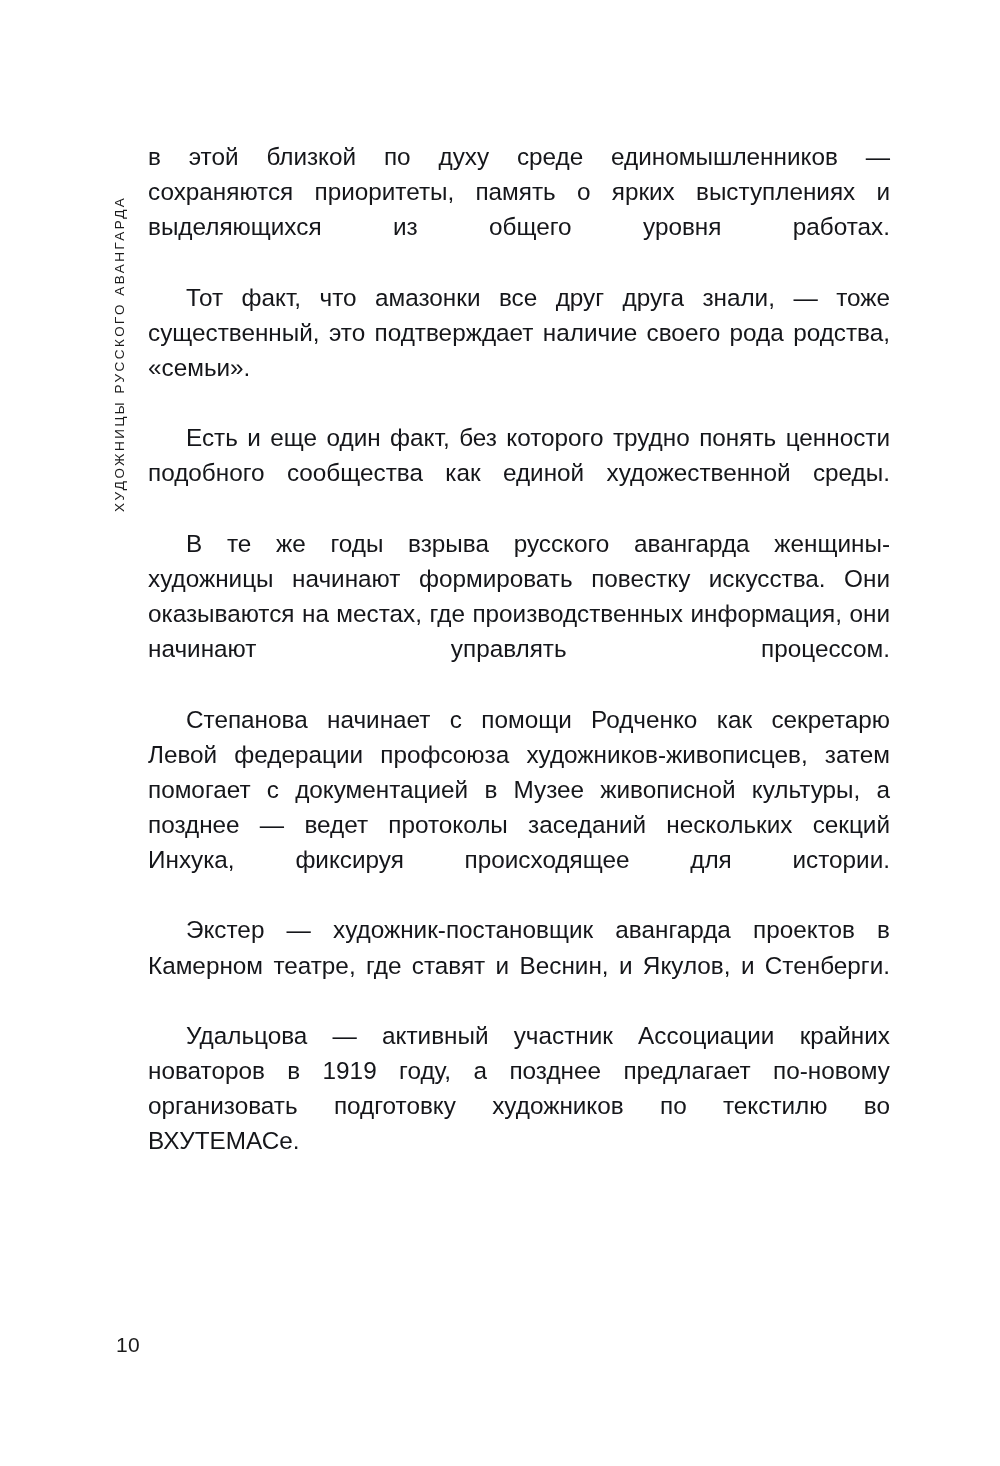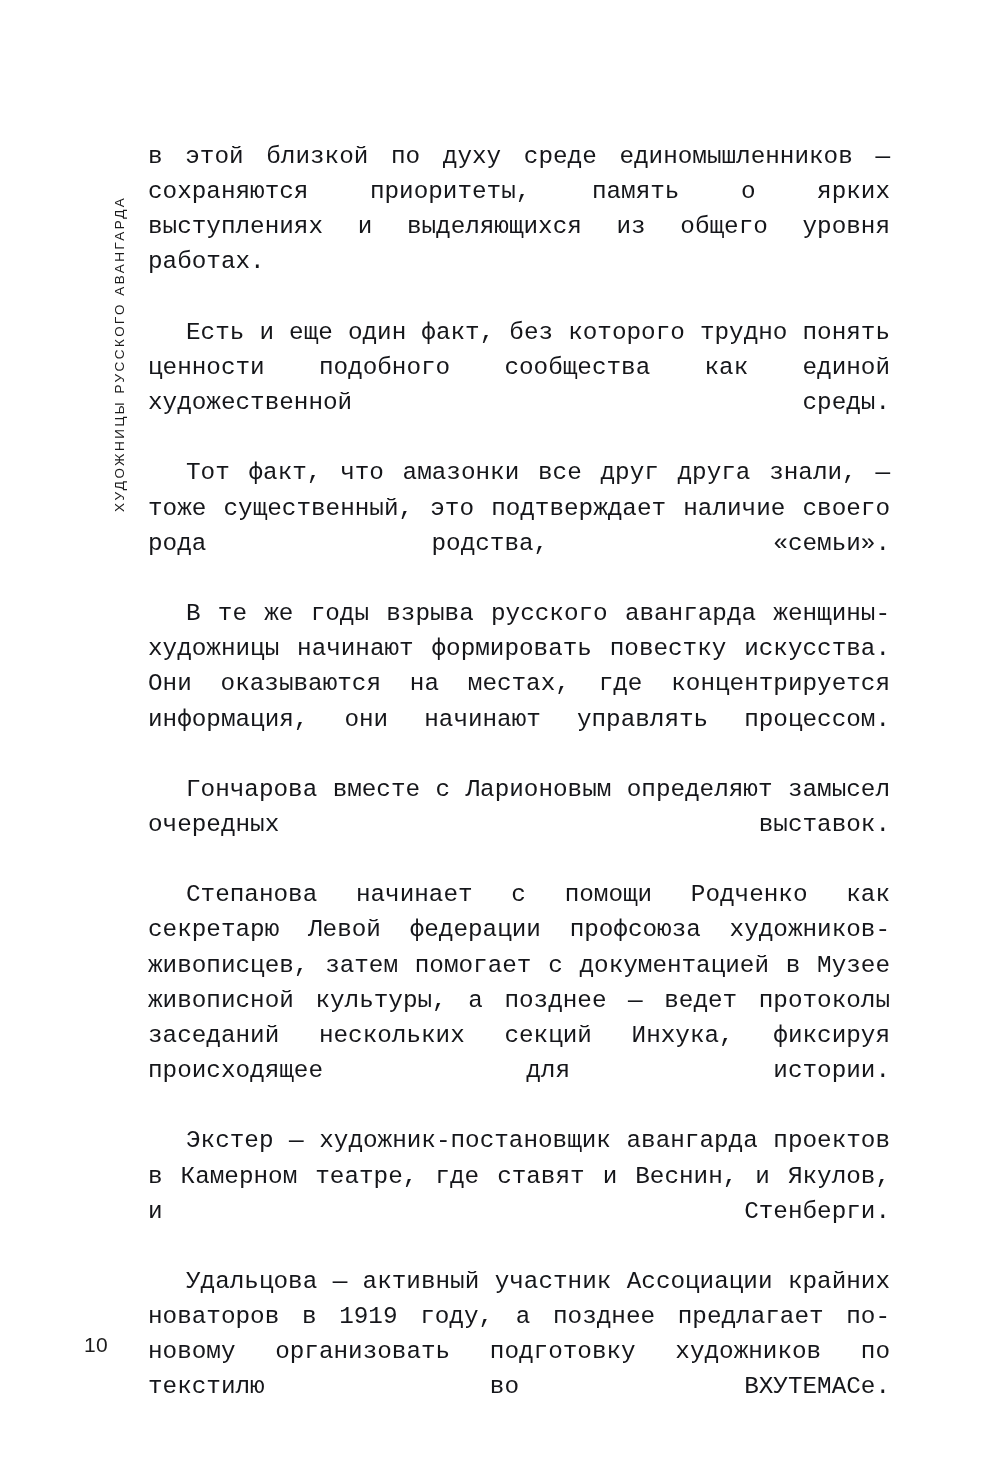--- a/index.html
+++ b/index.html
@@ -44,21 +44,21 @@
   
   #text-column {
     position: absolute;
     left: 148px;
     top: 139px;
     width: 742px;
   }
 
   p.body-par {
     margin: 0;
-    font-family: Liberation Mono, monospace;
+    font-family: Liberation Sans, sans-serif;
     font-size: 24.3px;
     line-height: 35.15px;
     color: #15161a;
     text-align: justify;
     text-justify: inter-word;
     text-indent: 38px;
     hyphens: manual;
     -webkit-hyphens: manual;
     word-spacing: 0.1px;
   }
@@ -70,44 +70,43 @@
   
   p.body-par:after {
     content: "";
     display: inline-block;
     width: 100%;
   }
 
   
   #folio {
     position: absolute;
-    left: 84px;
+    left: 116px;
     top: 1333px;
     font-family: "Liberation Sans", sans-serif;
     font-size: 21px;
     font-weight: 400;
     color: #1b1b1b;
     letter-spacing: 0.2px;
   }
 </style>
 </head>
 <body>
 
 <div id="page">
 
   <div id="running-head">
     <div class="vertical-title">ХУДОЖНИЦЫ РУССКОГО АВАНГАРДА</div>
   </div>
 
   <div id="text-column">
     <p class="body-par no-indent">в этой близкой по духу среде единомышленников — сохраняются приоритеты, память о ярких выступлениях и выделяющихся из общего уровня работах.</p>
+    <p class="body-par">Тот факт, что амазонки все друг друга знали, — тоже существенный, это подтверждает наличие своего рода родства, «семьи».</p>
     <p class="body-par">Есть и еще один факт, без которого трудно понять ценности подобного сообщества как единой художественной среды.</p>
-    <p class="body-par">Тот факт, что амазонки все друг друга знали, — тоже существенный, это подтверждает наличие своего рода родства, «семьи».</p>
-    <p class="body-par">В те же годы взрыва русского авангарда женщины-художницы начинают формировать повестку искусства. Они оказываются на местах, где концентрируется информация, они начинают управлять процессом.</p>
-    <p class="body-par">Гончарова вместе с Ларионовым определяют замысел очередных выставок.</p>
+    <p class="body-par">В те же годы взрыва русского авангарда женщины-художницы начинают формировать повестку искусства. Они оказываются на местах, где производственных информация, они начинают управлять процессом.</p>
     <p class="body-par">Степанова начинает с помощи Родченко как секретарю Левой федерации профсоюза художников-живописцев, затем помогает с документацией в Музее живописной культуры, а позднее — ведет протоколы заседаний нескольких секций Инхука, фиксируя происходящее для истории.</p>
     <p class="body-par">Экстер — художник-постановщик авангарда проектов в Камерном театре, где ставят и Веснин, и Якулов, и Стенберги.</p>
     <p class="body-par">Удальцова — активный участник Ассоциации крайних новаторов в 1919 году, а позднее предлагает по-новому организовать подготовку художников по текстилю во ВХУТЕМАСе.</p>
 
   </div>
 
   <div id="folio">10</div>
 
 </div>
 

